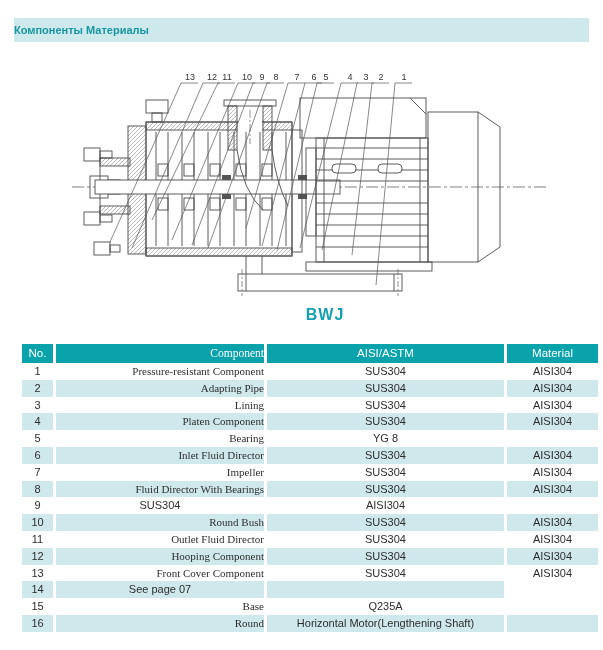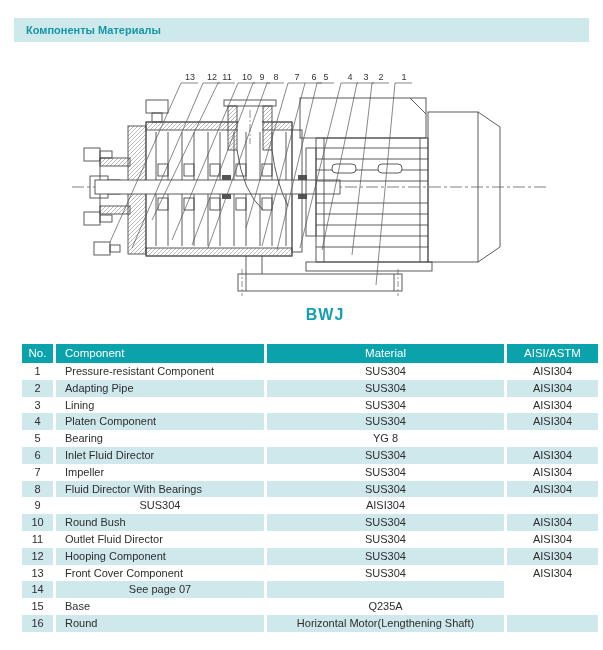--- a/index.html
+++ b/index.html
@@ -4,38 +4,38 @@
 <style>
   html,body{margin:0;padding:0;background:#ffffff;}
   .page{
     position:relative;width:603px;height:650px;background:#fff;overflow:hidden;
     font-family:"Liberation Sans",sans-serif;
     --teal:#0aa2ab;--shade:#cfe8ec;--banner-bg:#cde9ec;--banner-text:#1795a3;--caption:#15a0b0;
   }
   .topbar{
     position:absolute;left:14px;top:18px;width:575px;height:24px;box-sizing:border-box;
     background:var(--banner-bg);color:var(--banner-text);
-    font-size:11px;font-weight:bold;line-height:24px;padding-left:12px;
+    font-size:11px;font-weight:bold;line-height:24px;
   }
   .drawing{position:absolute;left:0;top:60px;width:603px;height:242px;}
   .caption{
     position:absolute;left:325px;top:306px;transform:translateX(-50%);
     color:var(--caption);font-size:16px;font-weight:bold;letter-spacing:1px;
   }
   .ctable{position:absolute;left:14px;top:344px;width:576px;}
   .thead,.trow{
     display:grid;grid-template-columns:31px 208px 237px 91px;column-gap:3px;padding-left:8px;
   }
   .thead{height:19px;line-height:19px;font-size:11.5px;color:#ffffff;}
   .thead .cell{background:var(--teal);}
   .trow{height:16.8px;line-height:16.8px;font-size:11px;color:#2d2d2d;}
   .trow.even .cell{background:var(--shade);}
   .cell{white-space:nowrap;overflow:hidden;}
   .c-no{text-align:center;}
-  .c-comp{text-align:left;padding-left:9px;}
+  .c-comp{text-align:right;padding-left:9px;font-family:Liberation Serif, serif;}
   .c-mat{text-align:center;}
   .c-aisi{text-align:center;}
   svg text{font-family:"Liberation Sans",sans-serif;}
 </style>
 </head>
 <body>
 
 <div class="page" style="--teal: #0aa2ab; --shade: #cfe8ec; --banner-bg: #cde9ec; --banner-text: #1795a3; --caption: #15a0b0;">
 
   <div class="topbar">
@@ -211,22 +211,22 @@
         </g>
     </svg>
   </div>
 
   <div class="caption">BWJ</div>
 
   <div class="ctable">
     <div class="thead">
       <div class="cell c-no">No.</div>
       <div class="cell c-comp">Component</div>
+      <div class="cell c-aisi">AISI/ASTM</div>
       <div class="cell c-mat">Material</div>
-      <div class="cell c-aisi">AISI/ASTM</div>
     </div>
     <div id="tbody">
         <div class="trow">
           <div class="cell c-no">1</div>
           <div class="cell c-comp">Pressure-resistant Component</div>
           <div class="cell c-mat">SUS304</div>
           <div class="cell c-aisi">AISI304</div>
         </div>
         <div class="trow even">
           <div class="cell c-no">2</div>

